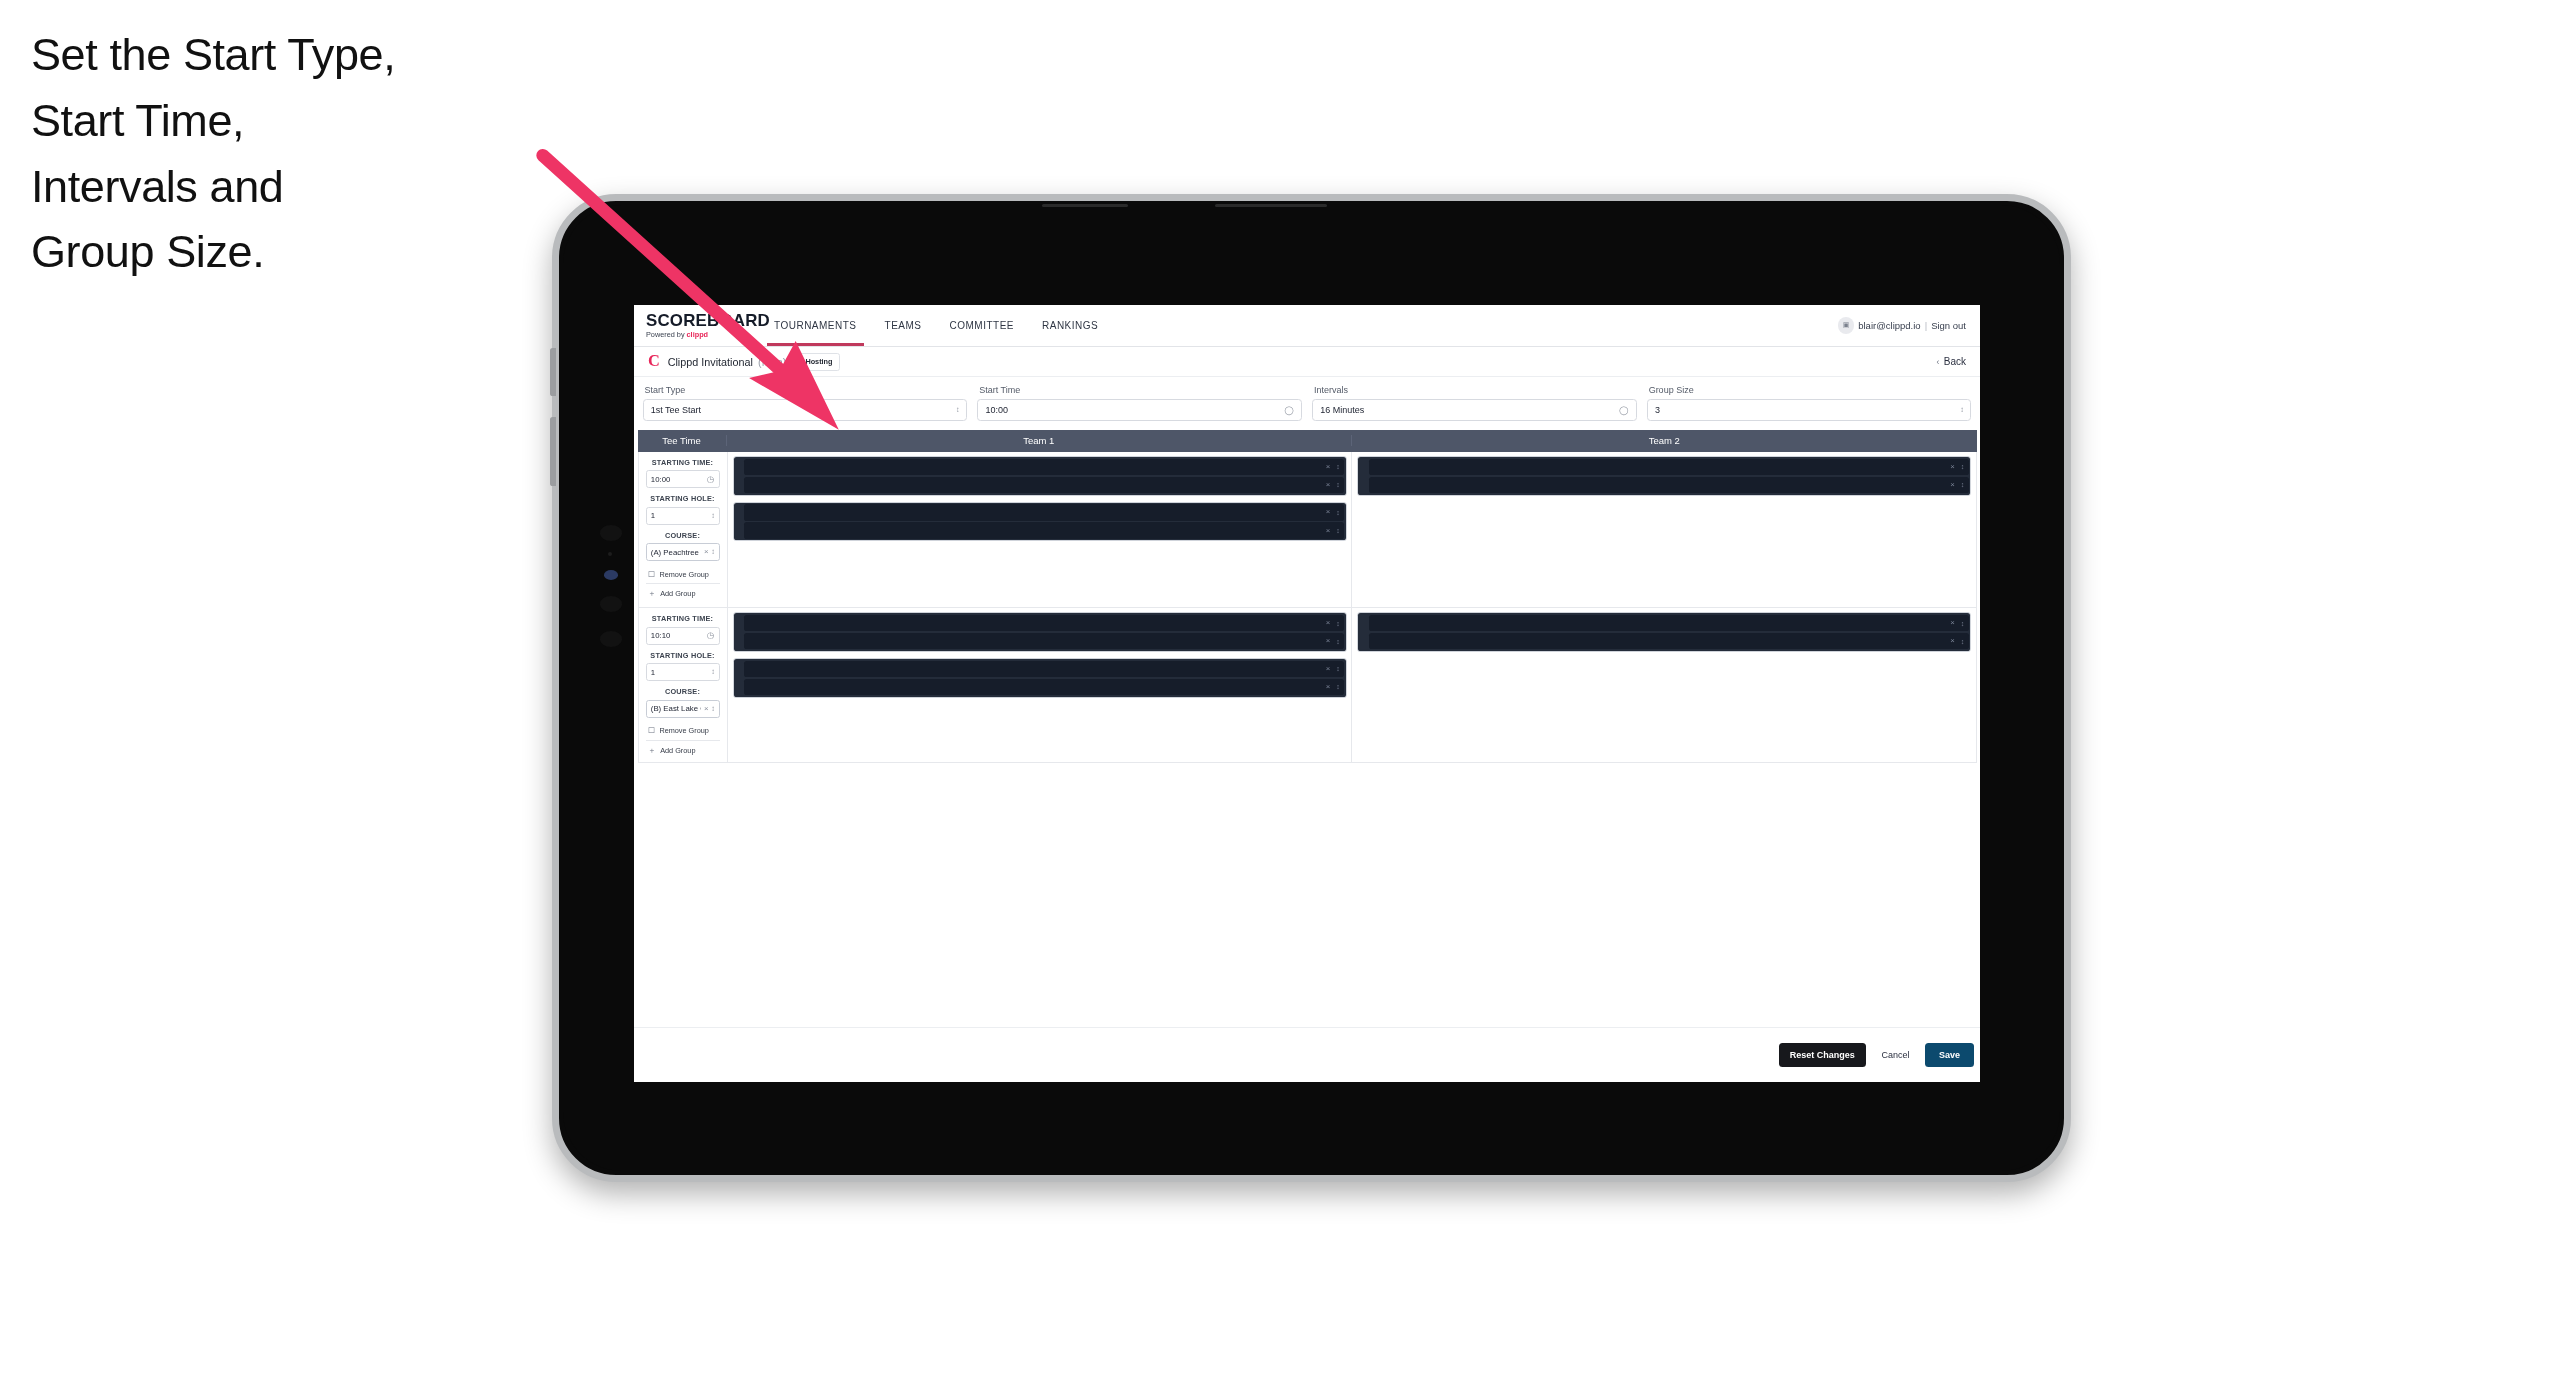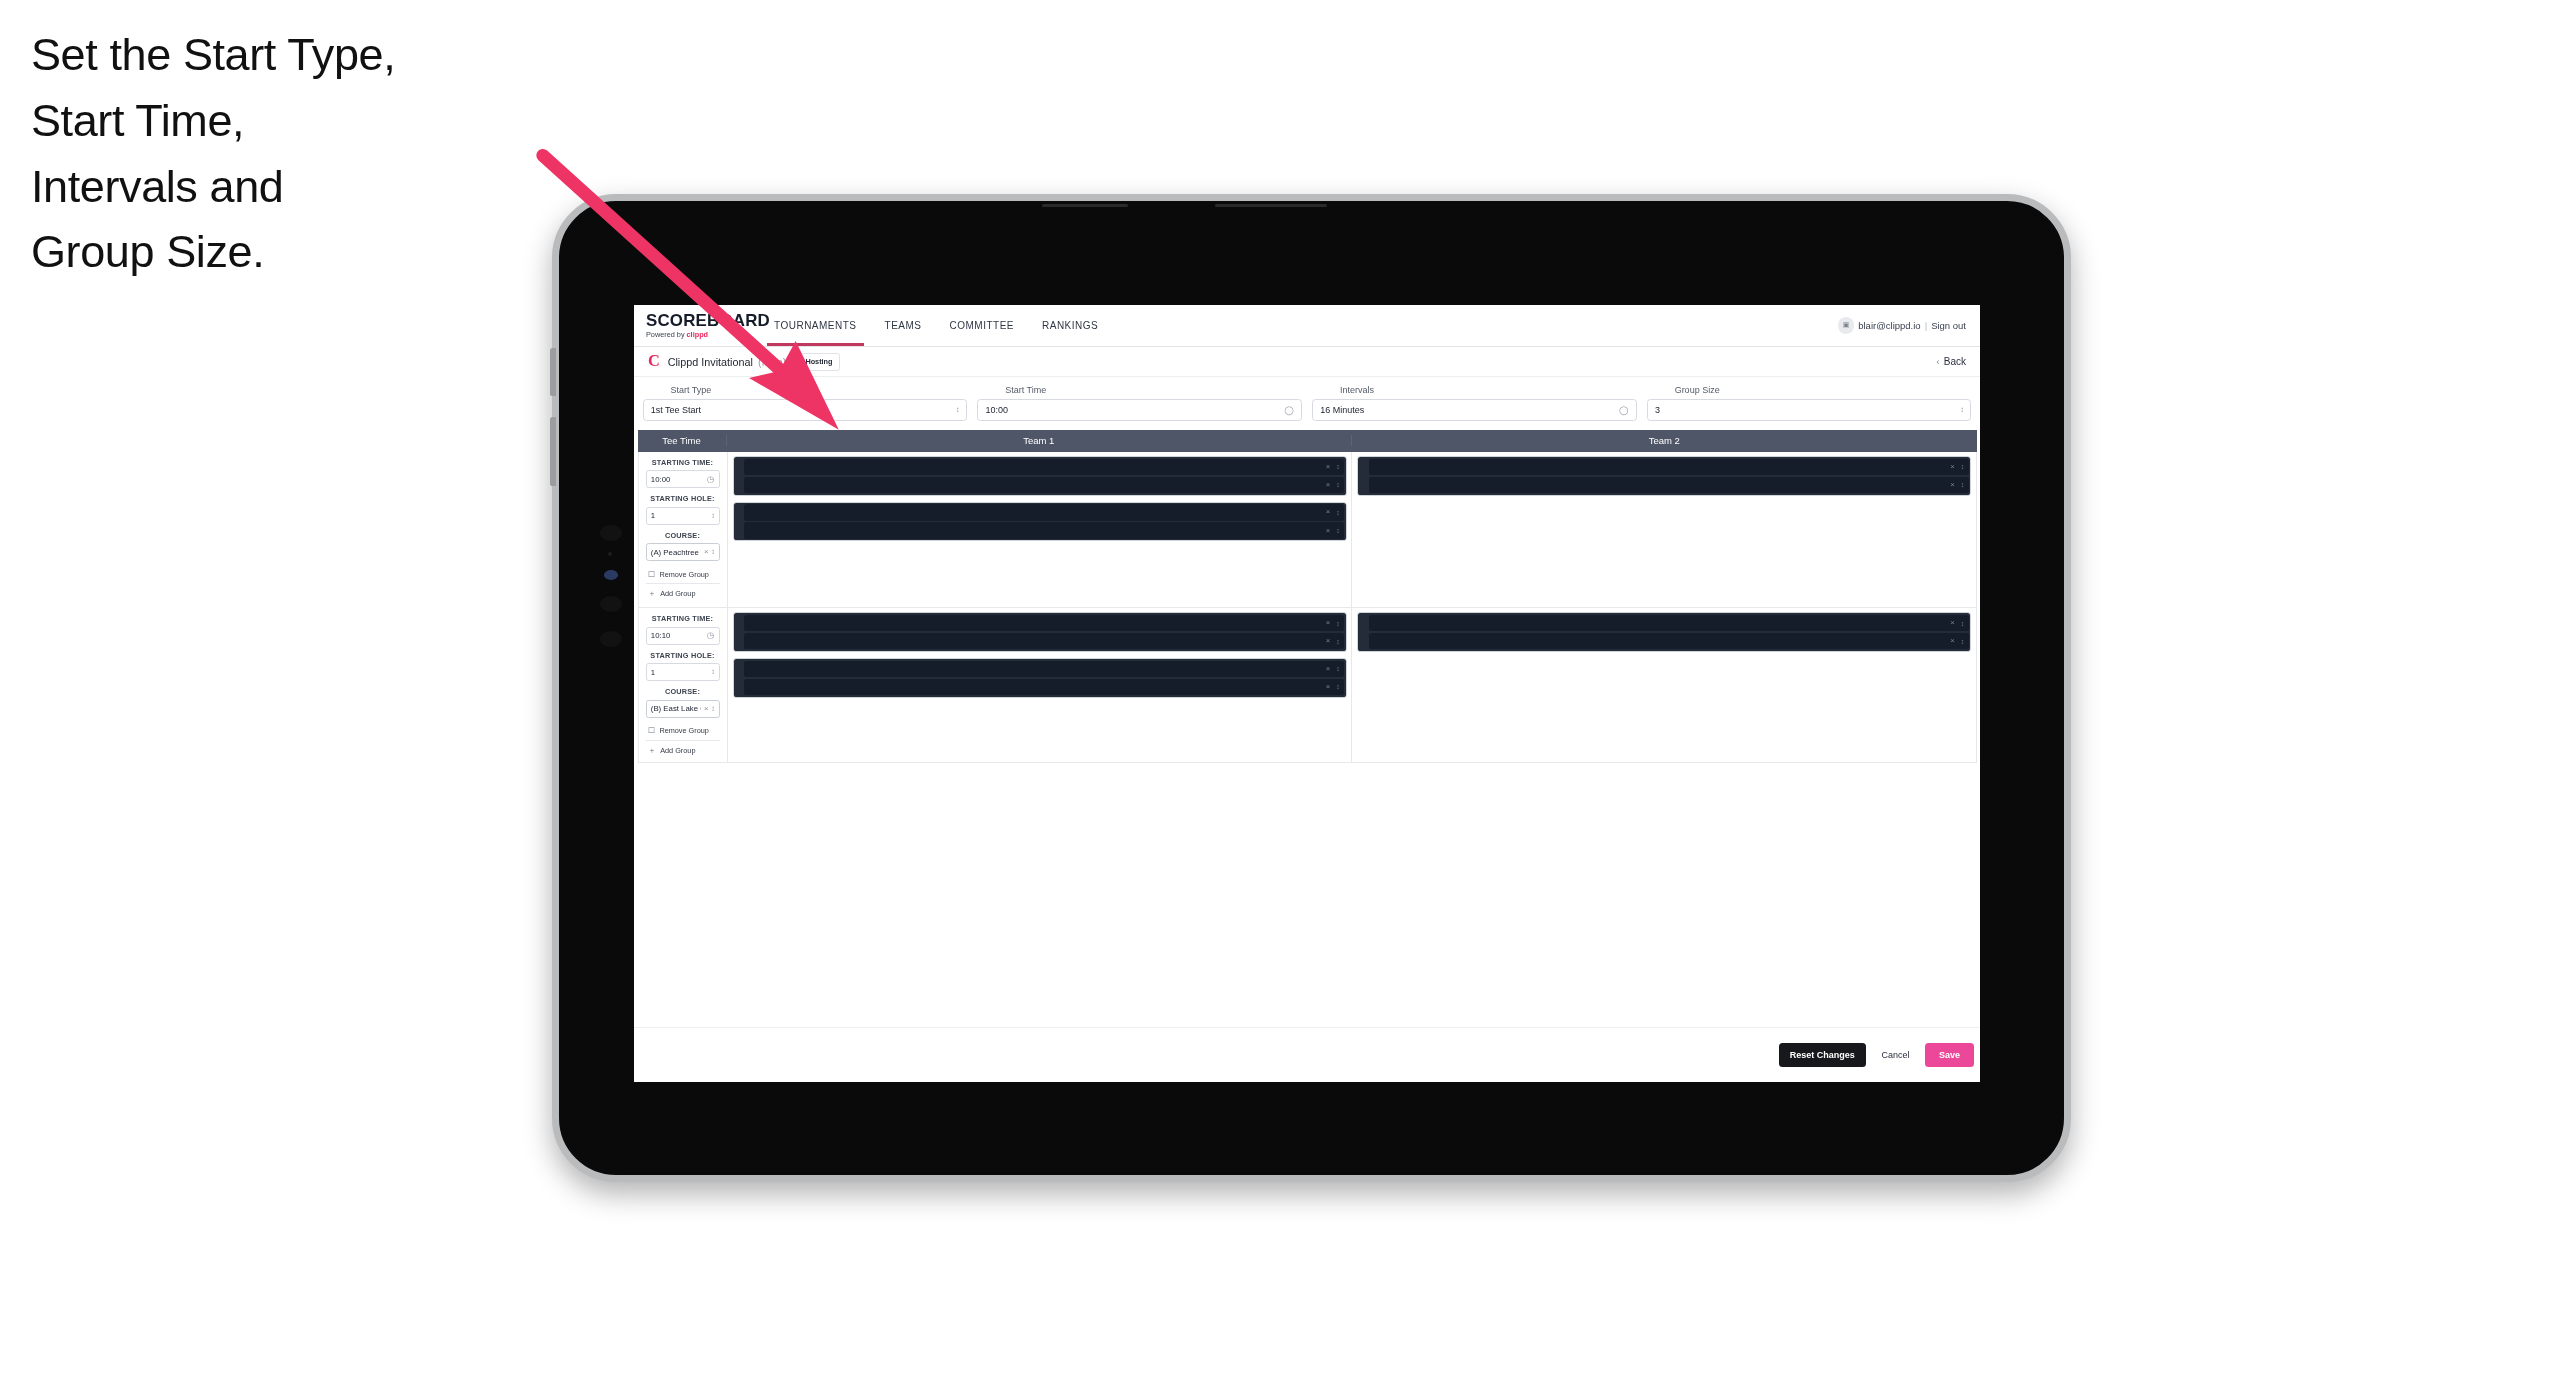--- a/index.html
+++ b/index.html
@@ -160,21 +160,21 @@
   #back-btn .chev { font-size: 8.6px; color: #6b7280; }
 
   
   #settings {
     display: flex;
     padding: 7.8px 3.5px 8.6px 3.5px;
     gap: 0;
   }
   .field { flex: 1; padding: 0 5.2px; }
   .field-label {
-    font-size: 9px; color: #545b68; margin-bottom: 4.3px; padding-left: 1.7px; margin-left: 26px;
+    font-size: 9px; color: #545b68; margin-bottom: 4.3px; padding-left: 1.7px;
   }
   .field-input {
     height: 22.4px;
     border: 0.9px solid #d7dae0;
     border-radius: 3.5px;
     background: #fff;
     display: flex; align-items: center;
     padding: 0 7px;
     font-size: 9px;
     color: #1d2230;
@@ -288,21 +288,21 @@
     gap: 15.5px;
   }
   #reset-btn {
     background: #17181c; color: #fff;
     font-size: 9px; font-weight: 600;
     padding: 7px 11.2px; border-radius: 3.5px;
     cursor: pointer;
   }
   #cancel-btn { font-size: 9px; color: #2b3040; cursor: pointer; }
   #save-btn {
-    background: #ec4899; color: #fff;
+    background: #0c4a6e; color: #fff;
     font-size: 9px; font-weight: 600;
     padding: 7px 14px; border-radius: 3.5px;
     cursor: pointer;
   }
 
   
   #arrow { position: absolute; left: 0; top: 0; width: 2576px; height: 1386px; pointer-events: none; }
 </style>
 </head>
 <body>

